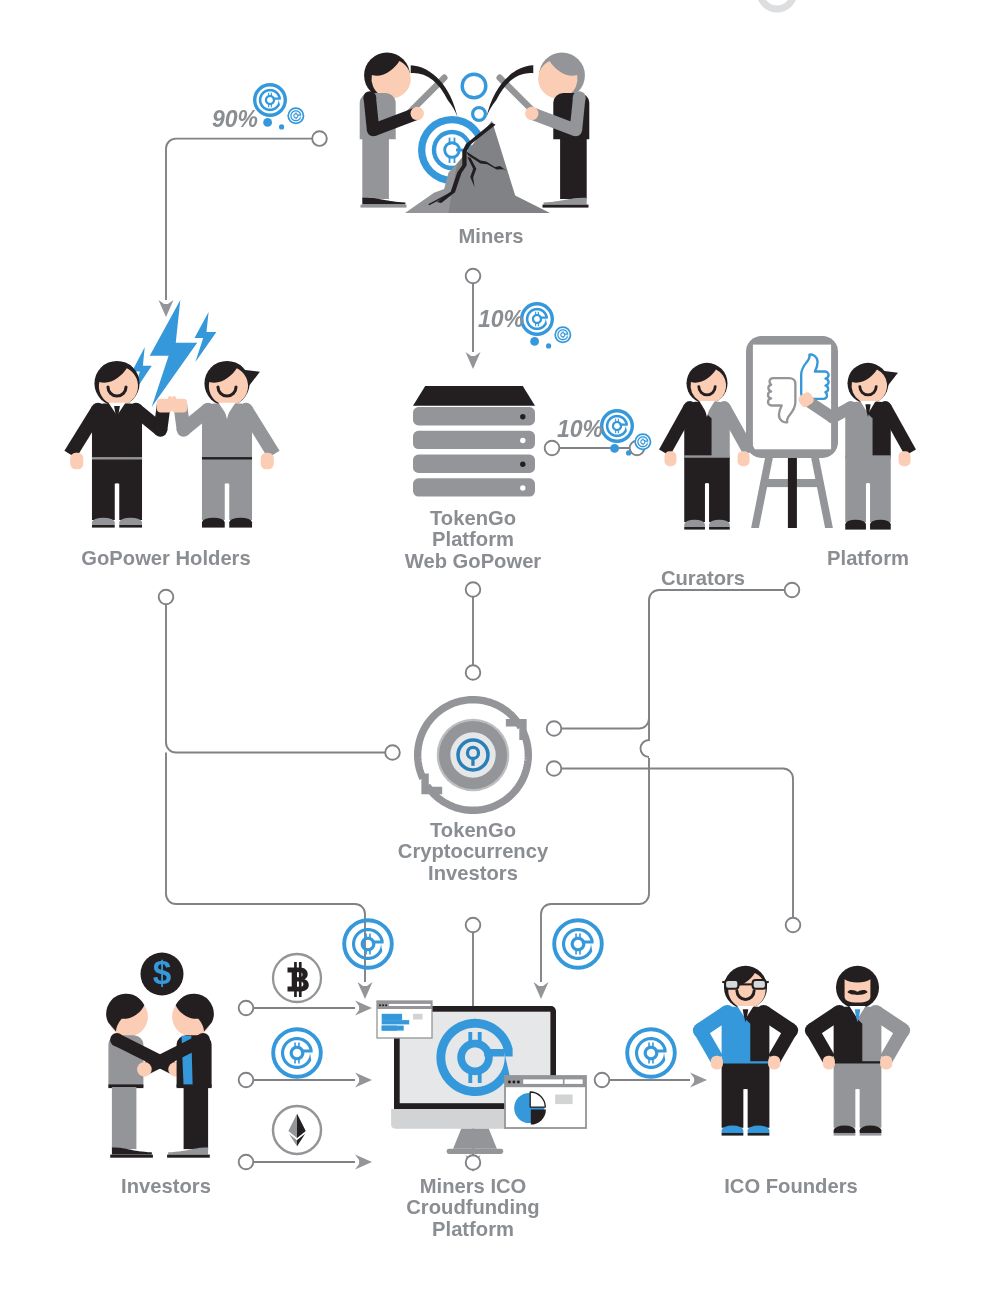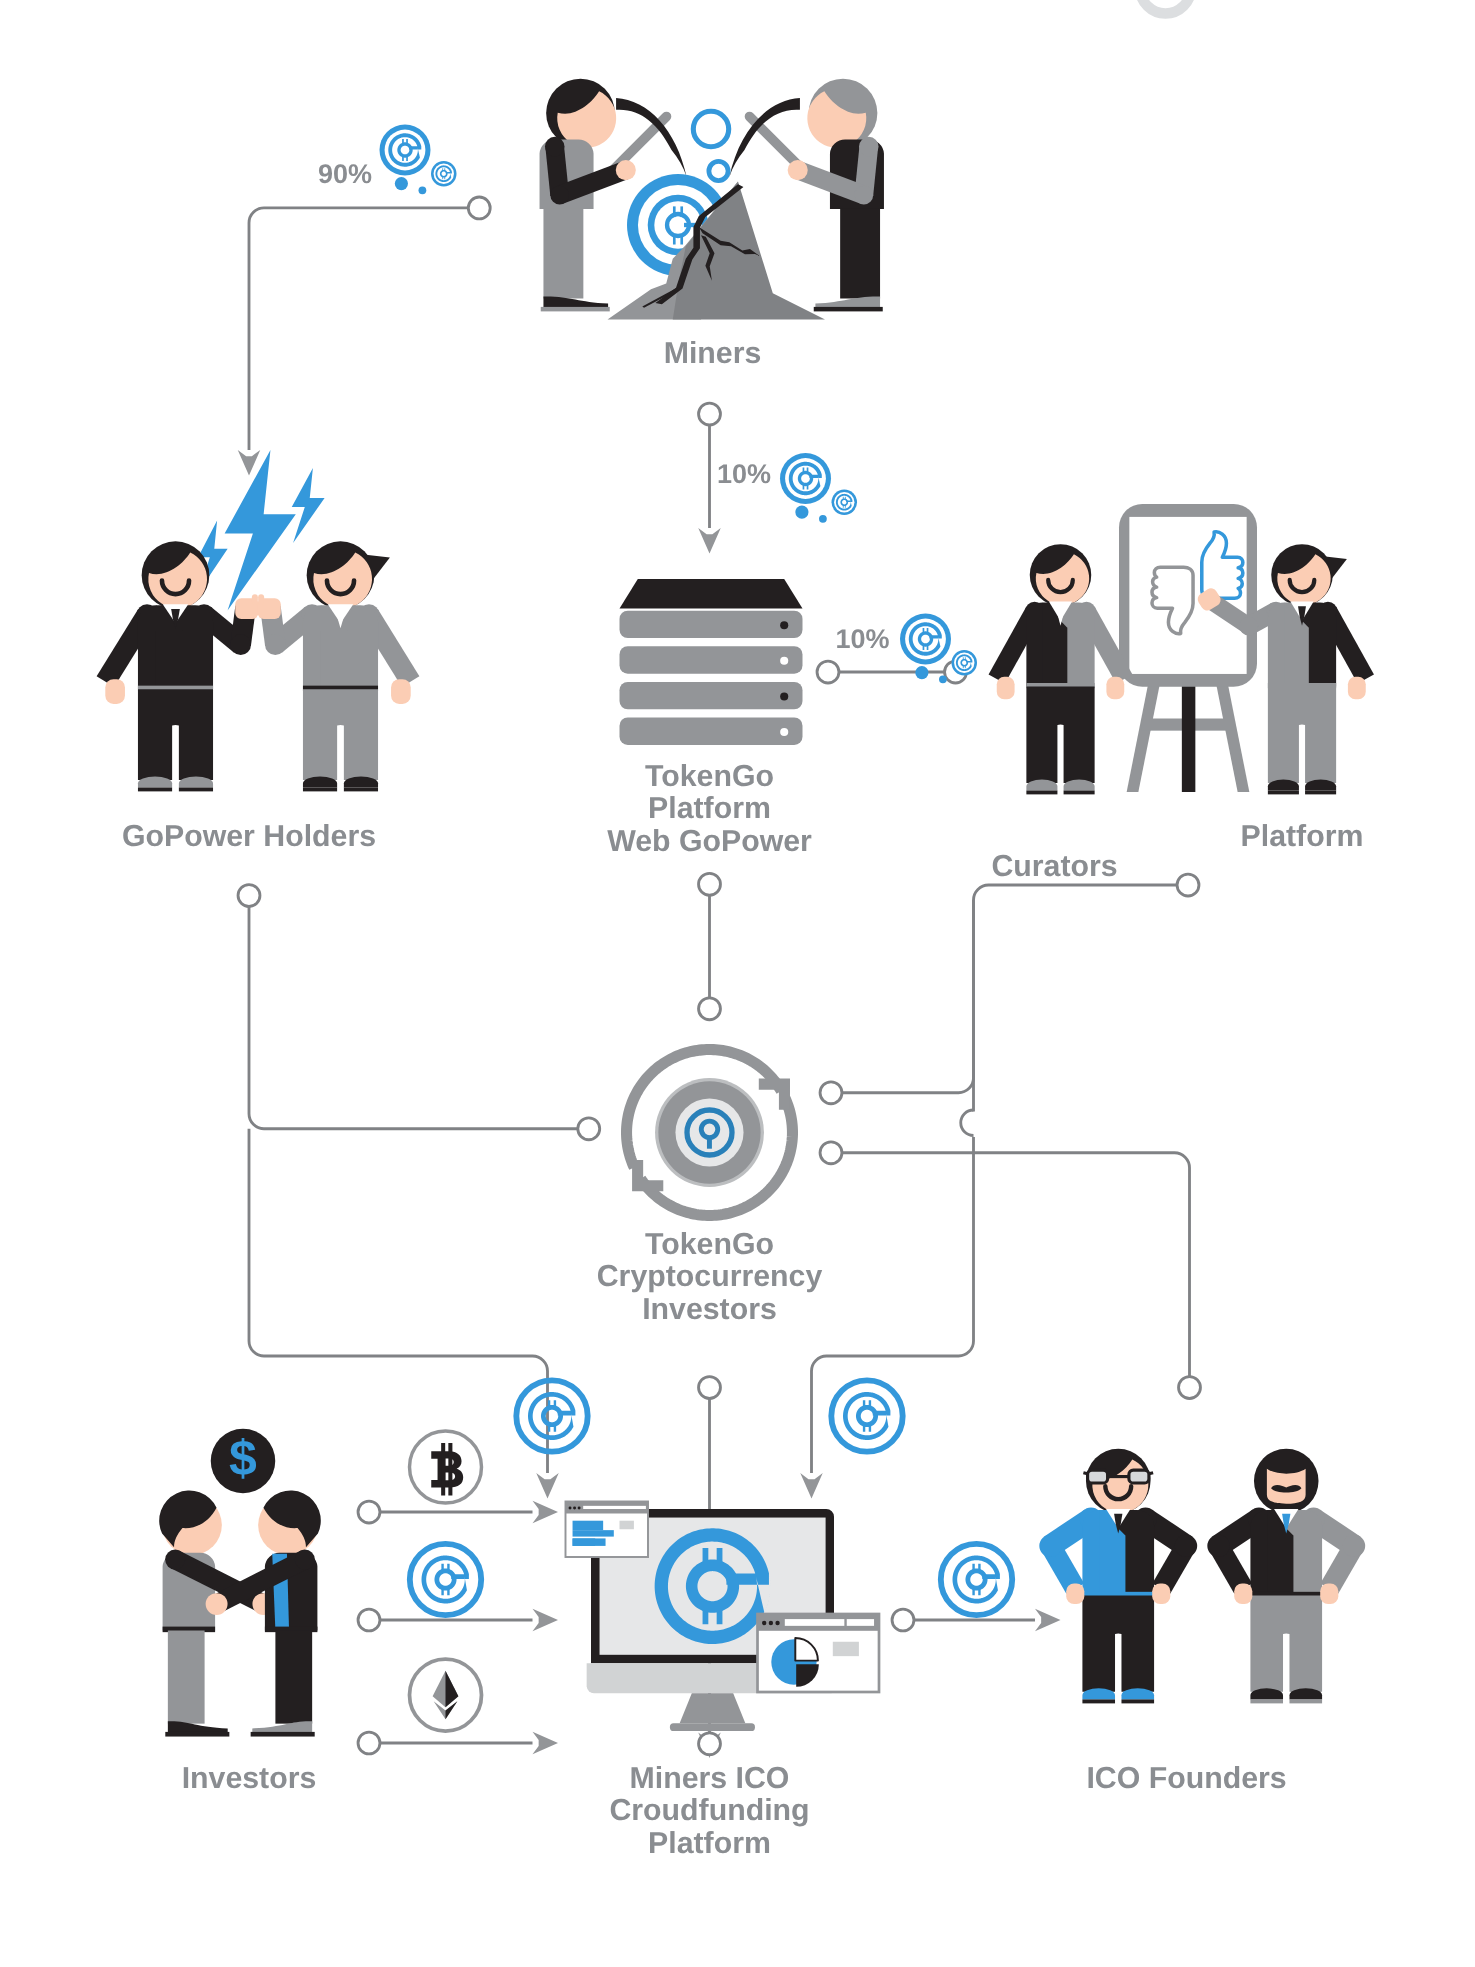--- a/index.html
+++ b/index.html
@@ -2,21 +2,21 @@
 <html><head>
 <meta charset="utf-8">
 <style>
   html,body{margin:0;padding:0;background:#fff;}
   body{width:983px;height:1311px;position:relative;overflow:hidden;
        font-family:"Liberation Sans",sans-serif;}
   .stage{position:absolute;left:0;top:0;width:983px;height:1311px;background:#fff;}
   svg.layer{position:absolute;left:0;top:0;overflow:visible;}
   .lbl{position:absolute;color:#8a8d91;font-weight:bold;text-align:center;
        font-size:20.2px;line-height:21.3px;white-space:pre;transform:translateX(-50%);}
-  .pct{position:absolute;color:#8a8d91;font-weight:bold;font-size:18px;white-space:pre;}
+  .pct{position:absolute;color:#8a8d91;font-weight:bold;font-size:23px;white-space:pre;font-style:italic;}
 </style>
 </head>
 <body>
 
 <div class="stage">
 <svg class="layer" width="983" height="1311" viewBox="0 0 983 1311">
 <g fill="none" stroke="#808285" stroke-width="1.9">
 <path d="M312.5,138.6 L176,138.6 A10,10 0 0 0 166,148.6 L166,300"></path>
 <path d="M166,604.5 L166,742.5 A10,10 0 0 0 176,752.5 L385,752.5"></path>
 <path d="M166,752.5 L166,894 A10,10 0 0 0 176,904 L355,904 A10,10 0 0 1 365,914 L365,982"></path>
@@ -517,21 +517,21 @@
         <rect x="833.61" y="1061.22" width="47.77" height="3.57" fill="#231f20"></rect>
         <path d="M 833.61,1063.60 L 881.39,1063.60 L 881.39,1127.86 L 859.65,1127.86 L 859.65,1089.30 A 6.52,6.52 0 0 0 855.35,1089.30 L 855.35,1127.86 L 833.61,1127.86 Z" fill="#939598"></path>
         <path d="M 833.61,1132.96 L 833.61,1130.15 A 10.87,4.59 0 0 1 855.35,1130.15 L 855.35,1132.96 Z" fill="#231f20"></path>
         <rect x="833.61" y="1132.96" width="21.74" height="2.63" fill="#939598"></rect>
         <path d="M 859.65,1132.96 L 859.65,1130.15 A 10.87,4.59 0 0 1 881.39,1130.15 L 881.39,1132.96 Z" fill="#231f20"></path>
         <rect x="859.65" y="1132.96" width="21.74" height="2.63" fill="#939598"></rect>
         <rect x="822.80" y="1055.63" width="12.08" height="13.78" rx="5.25" fill="#fbcdb4"></rect>
         <rect x="880.13" y="1055.63" width="12.08" height="13.78" rx="5.25" fill="#fbcdb4"></rect>
       </g>
 </svg>
-<div class="lbl" style="left:475px;top:226px"><span>Miners</span></div>
+<div class="lbl" style="left:491px;top:226px"><span>Miners</span></div>
 <div class="lbl" style="left:166px;top:548px"><span>GoPower Holders</span></div>
 <div class="lbl" style="left:473px;top:508px"><span>TokenGo</span><br><span>Platform</span><br><span>Web GoPower</span></div>
 <div class="lbl" style="left:703px;top:568px"><span>Curators</span></div>
 <div class="lbl" style="left:868px;top:548px"><span>Platform</span></div>
 <div class="lbl" style="left:473px;top:820px"><span>TokenGo</span><br><span>Cryptocurrency</span><br><span>Investors</span></div>
 <div class="lbl" style="left:166px;top:1176px"><span>Investors</span></div>
 <div class="lbl" style="left:473px;top:1176px"><span>Miners ICO</span><br><span>Croudfunding</span><br><span>Platform</span></div>
 <div class="lbl" style="left:791px;top:1176px"><span>ICO Founders</span></div>
 <div class="pct" style="left:212px;top:106px">90%</div>
 <div class="pct" style="left:478px;top:306px">10%</div>

